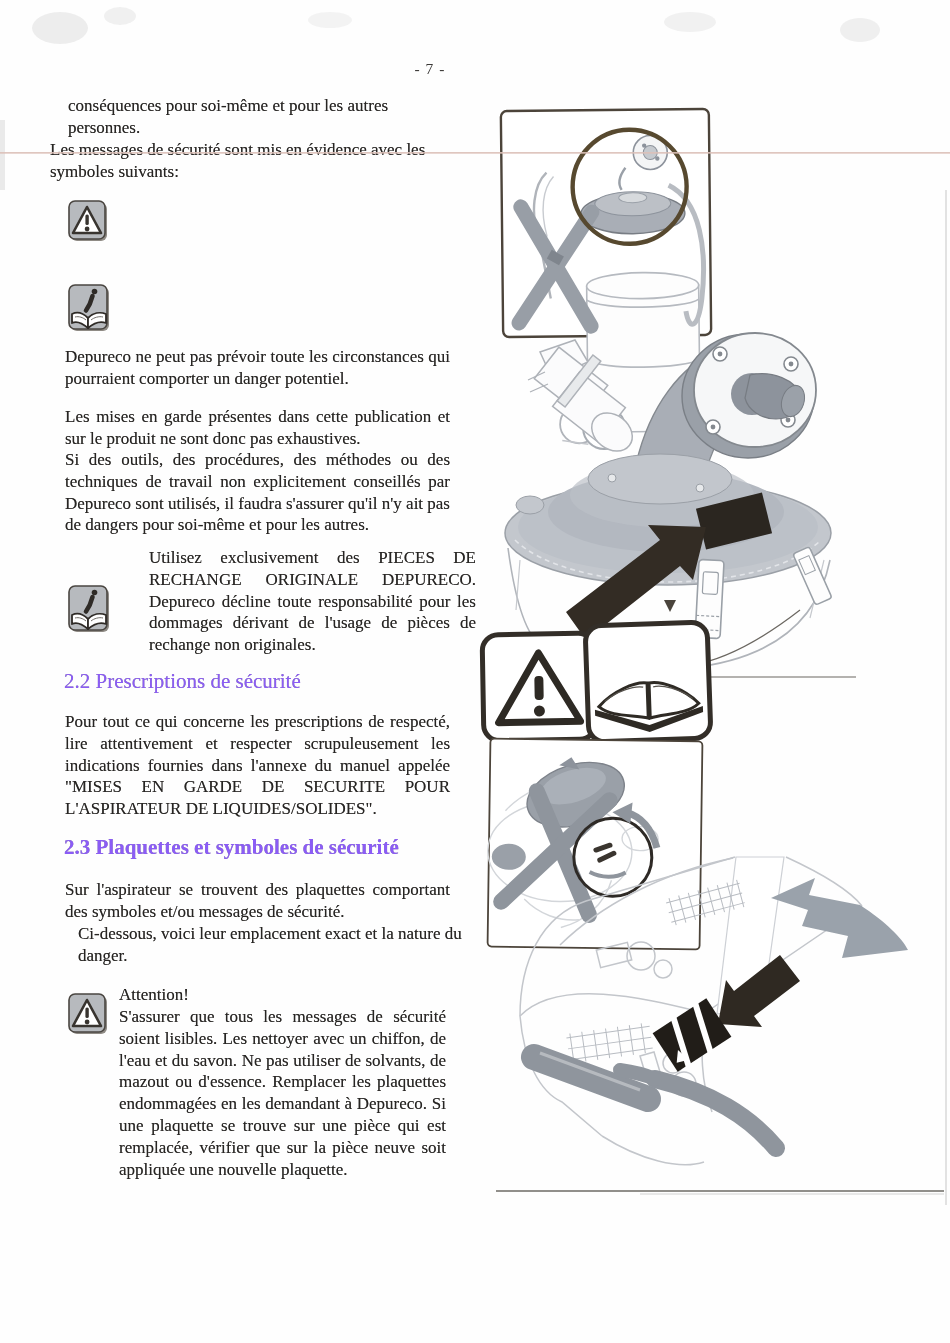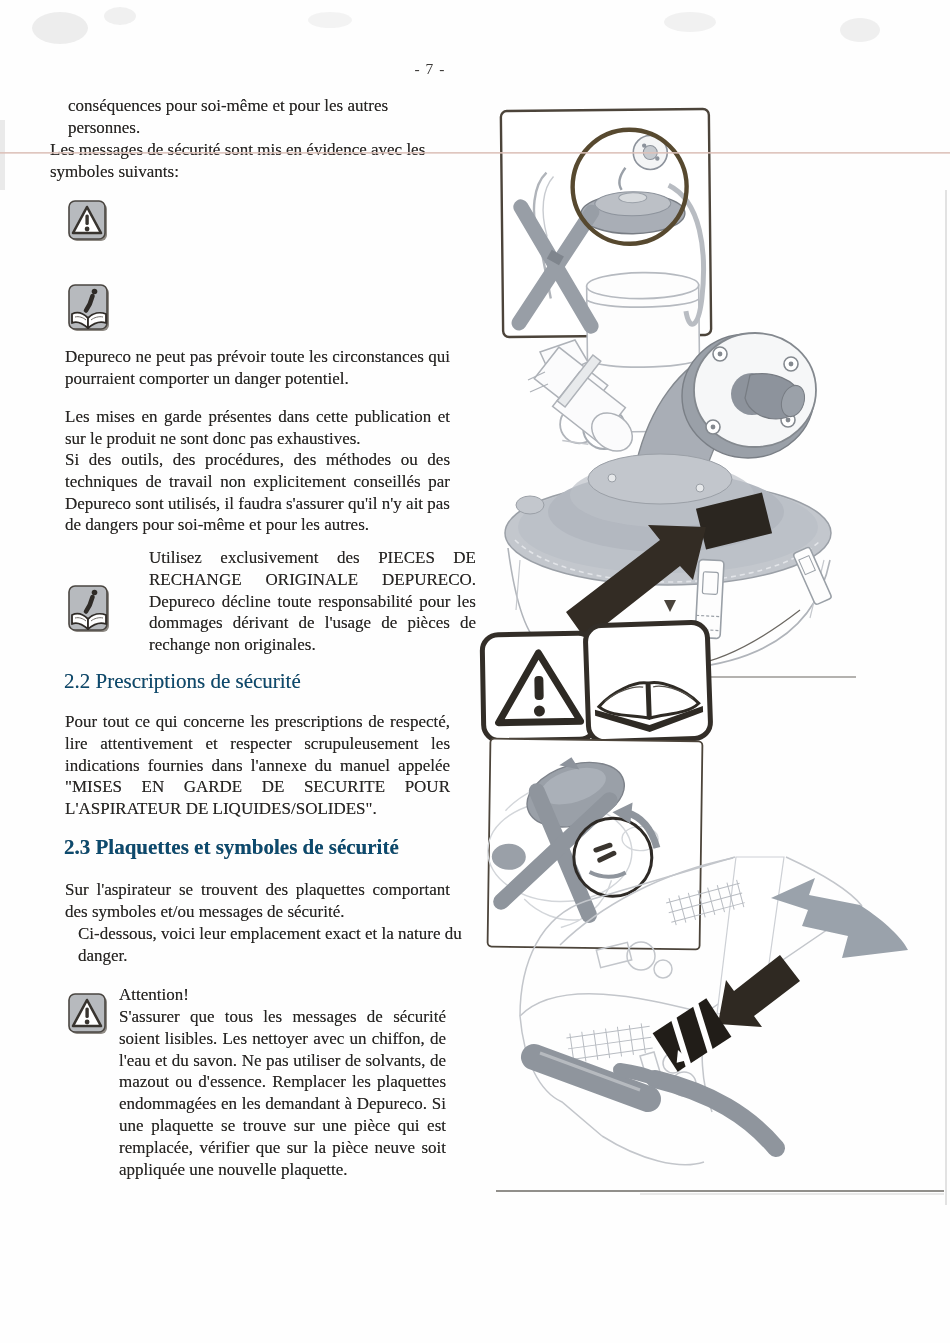--- a/index.html
+++ b/index.html
@@ -6,21 +6,21 @@
   #page{
     position:relative;width:950px;height:1343px;background:#fefefe;overflow:hidden;
     font-family:"Liberation Serif","DejaVu Serif",serif;color:#272523;
   }
   .txt{
     position:absolute;font-size:17px;line-height:21.8px;text-align:justify;
     color:#272523;text-shadow:0 0 .35px rgba(40,38,36,.55);
   }
   .txt.left{text-align:left;}
   .heading{
-    position:absolute;font-size:21px;line-height:25px;color:#0c4a6e;
+    position:absolute;font-size:21px;line-height:25px;color:#8b5cf6;
     text-shadow:0 0 .35px rgba(40,38,36,.5);text-align:left;
   }
   .pageno{
     position:absolute;top:60px;left:375px;width:110px;text-align:center;
     font-size:15.5px;color:#3a3836;letter-spacing:1px;
   }
   .note-icon{position:absolute;}
   #figs{position:absolute;left:0;top:0;pointer-events:none;}
 </style>
 </head>

